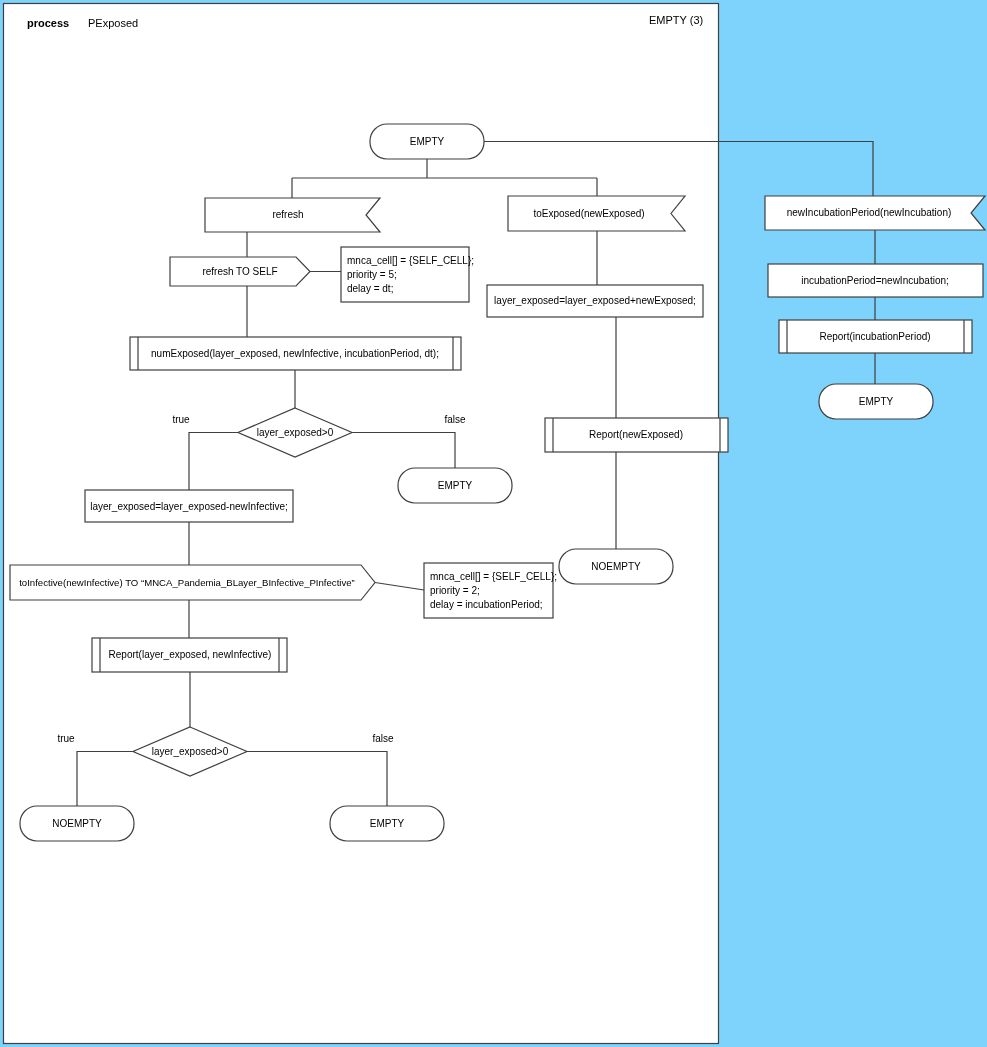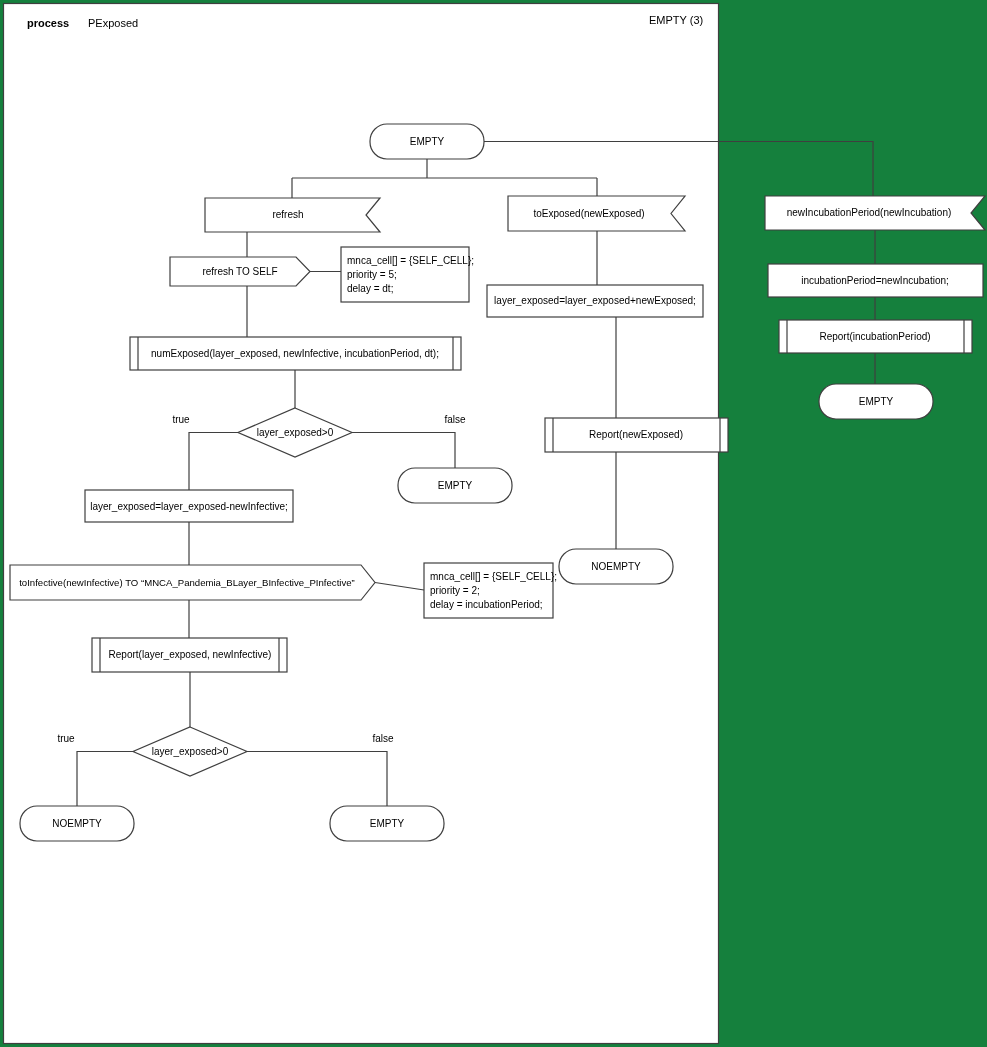--- a/index.html
+++ b/index.html
@@ -1,19 +1,19 @@
 <!DOCTYPE html>
 <html><head>
 <meta charset="utf-8">
 <style>
   html,body { margin:0; padding:0; background:#ffffff; }
   .canvas {
     position:relative;
     width:987px; height:1047px;
-    background:#15803d;
+    background:#7dd3fc;
     font-family:"Liberation Sans", sans-serif;
   }
   svg { display:block; }
   svg text {
     font-family:"Liberation Sans", sans-serif;
     font-size:10px;
     fill:#000000;
   }
   .shape { fill:#ffffff; stroke:#3f3f3f; stroke-width:1.2; }
   .wire  { fill:none;   stroke:#3f3f3f; stroke-width:1.2; }

